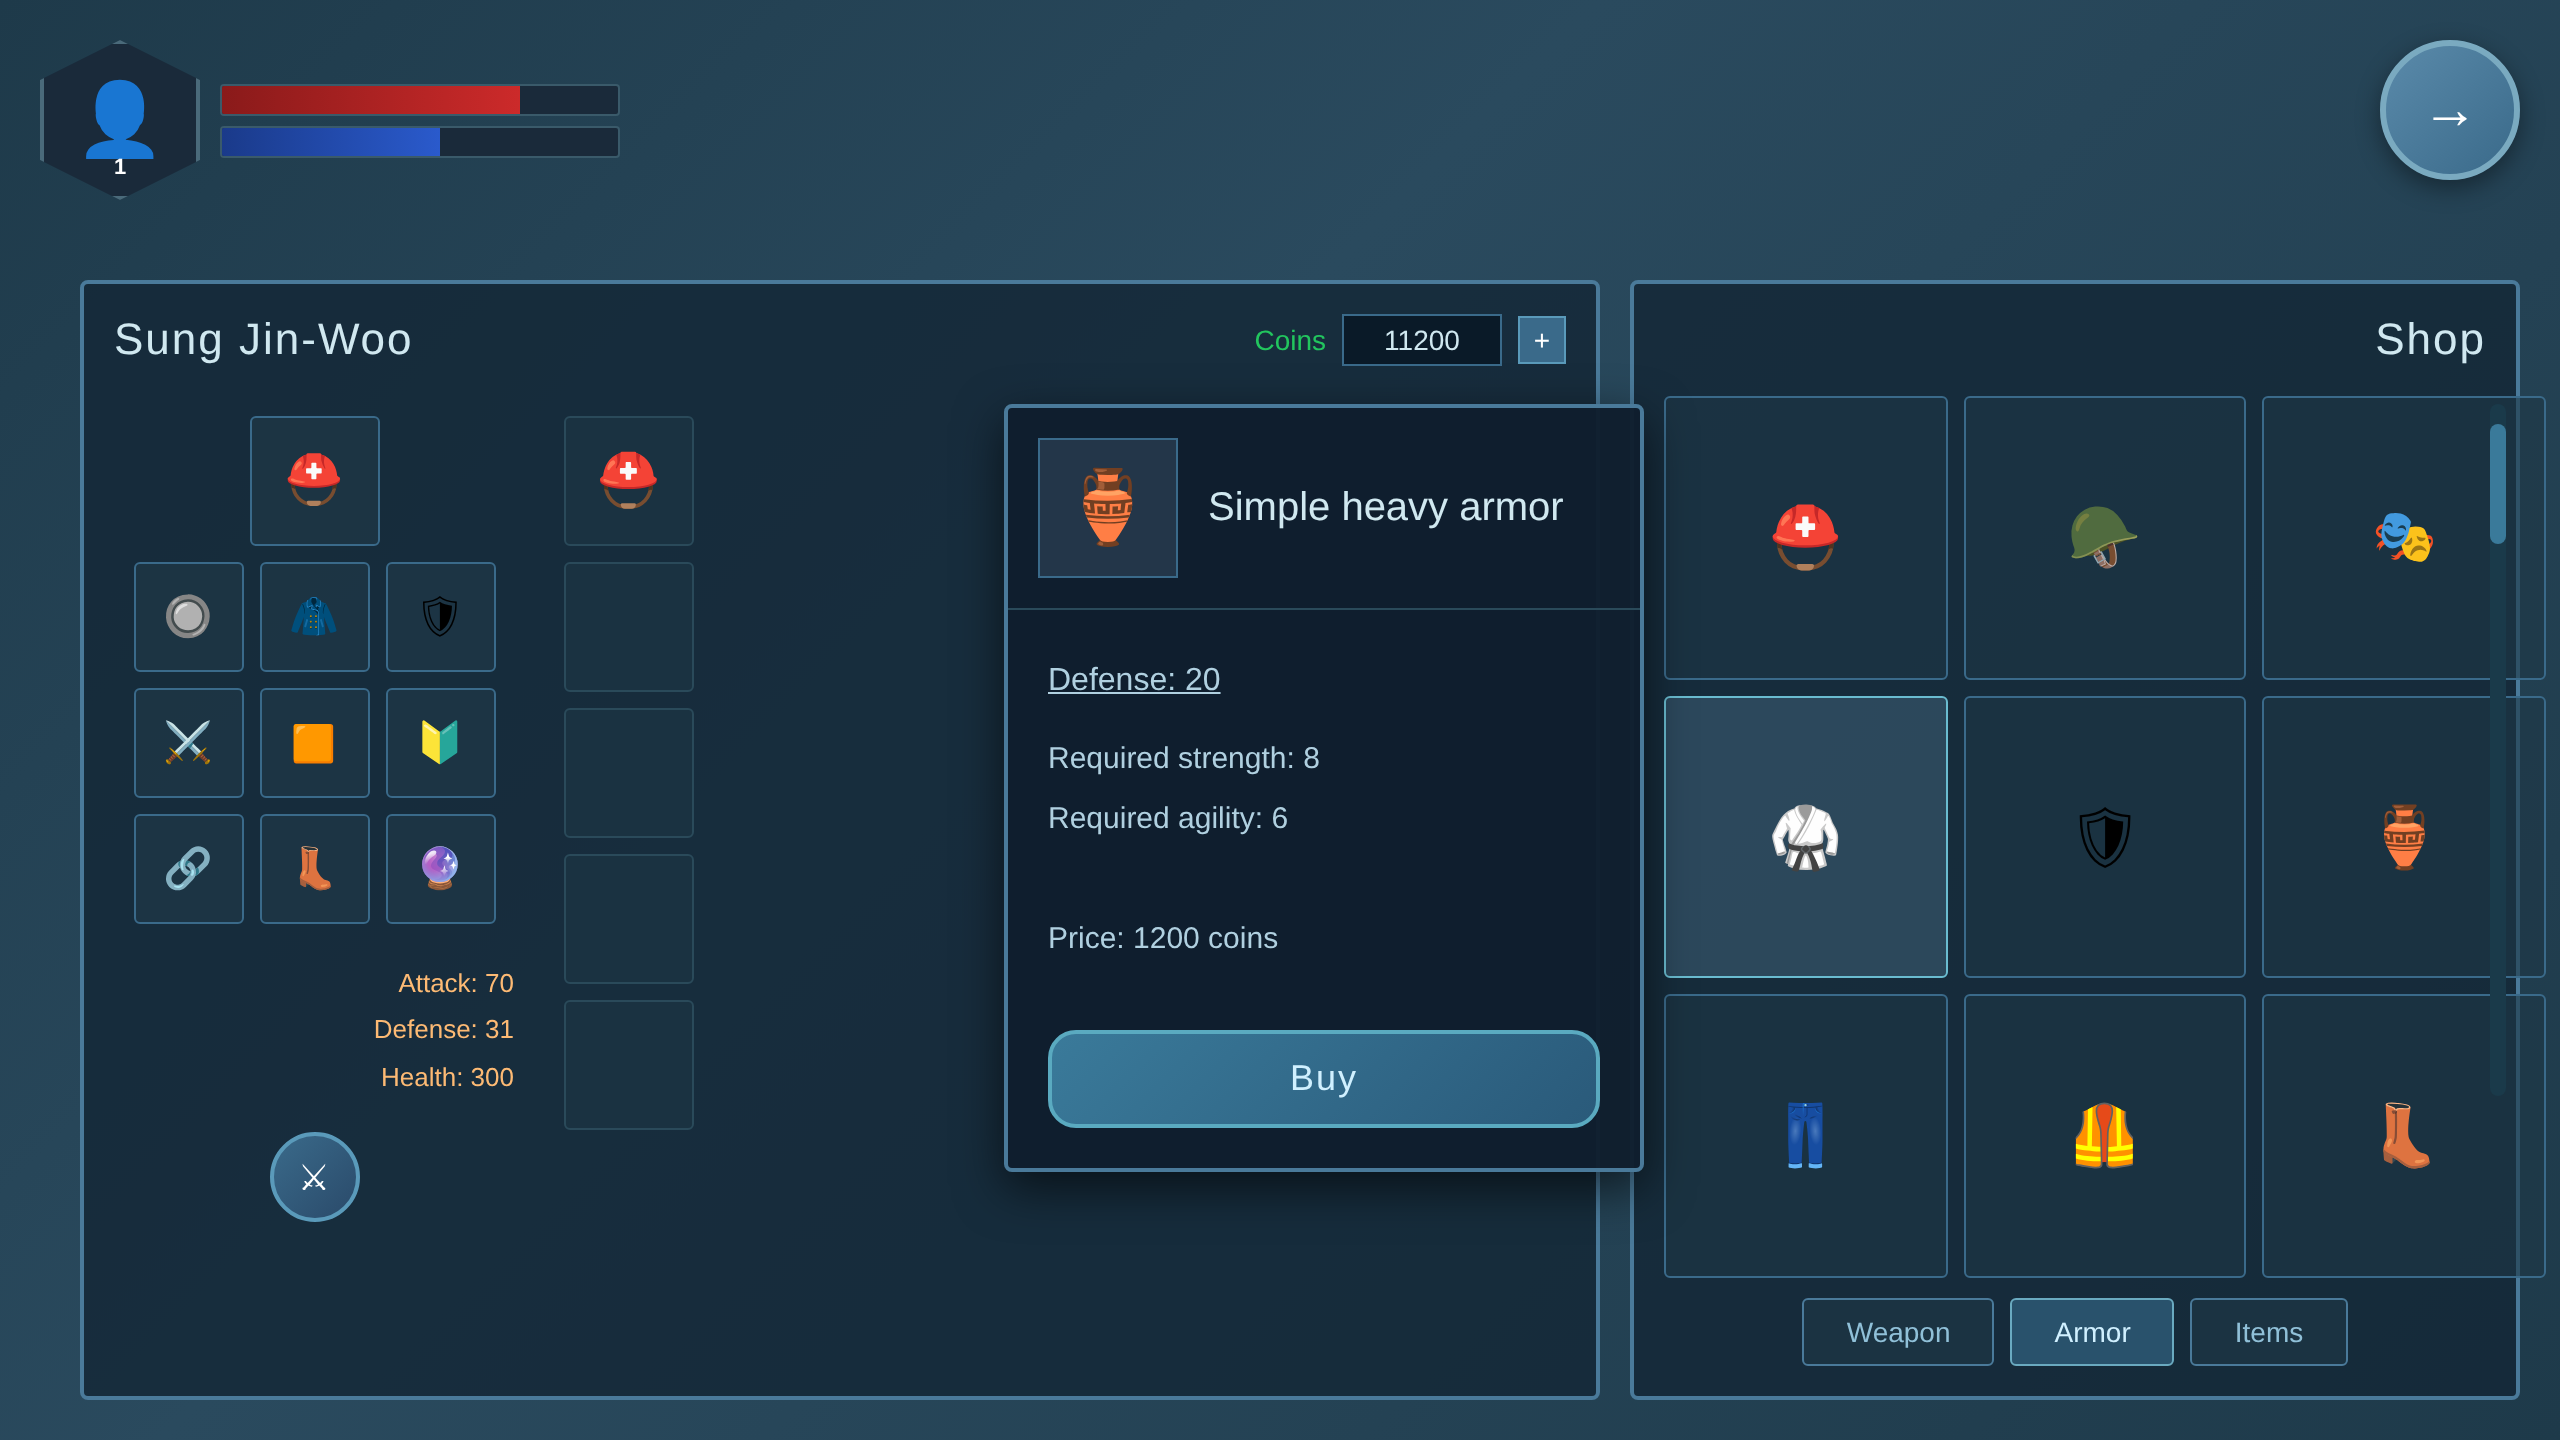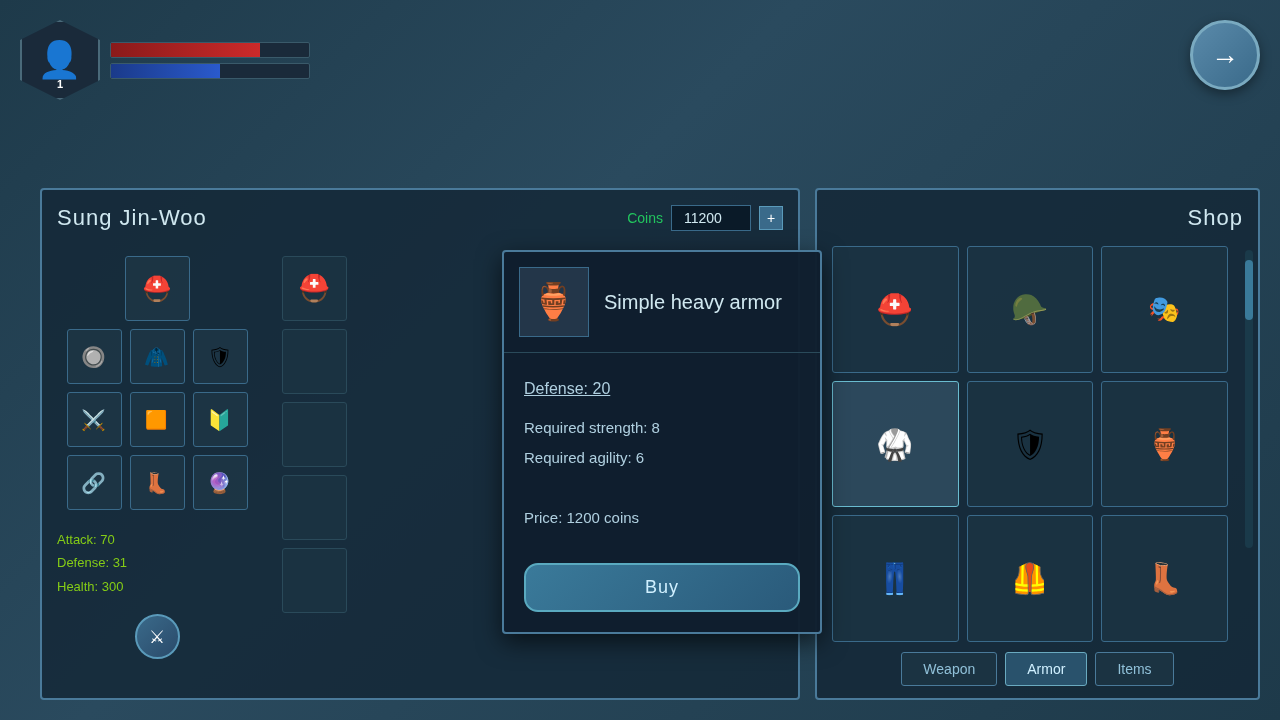--- a/index.html
+++ b/index.html
@@ -110,21 +110,20 @@
 
     
     .panels {
       position: absolute;
       top: 140px;
       left: 40px;
       right: 20px;
       bottom: 20px;
       display: flex;
       gap: 15px;
-      margin-top: 48px;
     }
 
     
     .char-panel {
       flex: 0 0 760px;
       background: rgba(20, 40, 55, 0.85);
       border: 2px solid #4a7a9a;
       border-radius: 4px;
       padding: 15px;
       display: flex;
@@ -158,20 +157,21 @@
       font-size: 14px;
     }
 
     .coins-value {
       background: #0a1a28;
       border: 1px solid #3a6a8a;
       color: #d0e8f0;
       padding: 4px 12px;
       font-size: 14px;
       min-width: 80px;
+      text-align: center;
     }
 
     .coins-btn {
       width: 24px;
       height: 24px;
       background: #3a6a8a;
       border: 1px solid #5a9aba;
       color: white;
       font-size: 14px;
       cursor: pointer;
@@ -214,22 +214,22 @@
     }
 
     .equip-slot.small {
       width: 55px;
       height: 55px;
       font-size: 20px;
     }
 
     .char-stats {
       margin-top: 10px;
-      text-align: left;
-      color: #84cc16;
+      text-align: right;
+      color: #fdba74;
       font-size: 13px;
       line-height: 1.8;
     }
 
     .avatar-btn {
       width: 45px;
       height: 45px;
       border-radius: 50%;
       background: linear-gradient(135deg, #3a6a8a, #2a4a6a);
       border: 2px solid #5a9aba;

